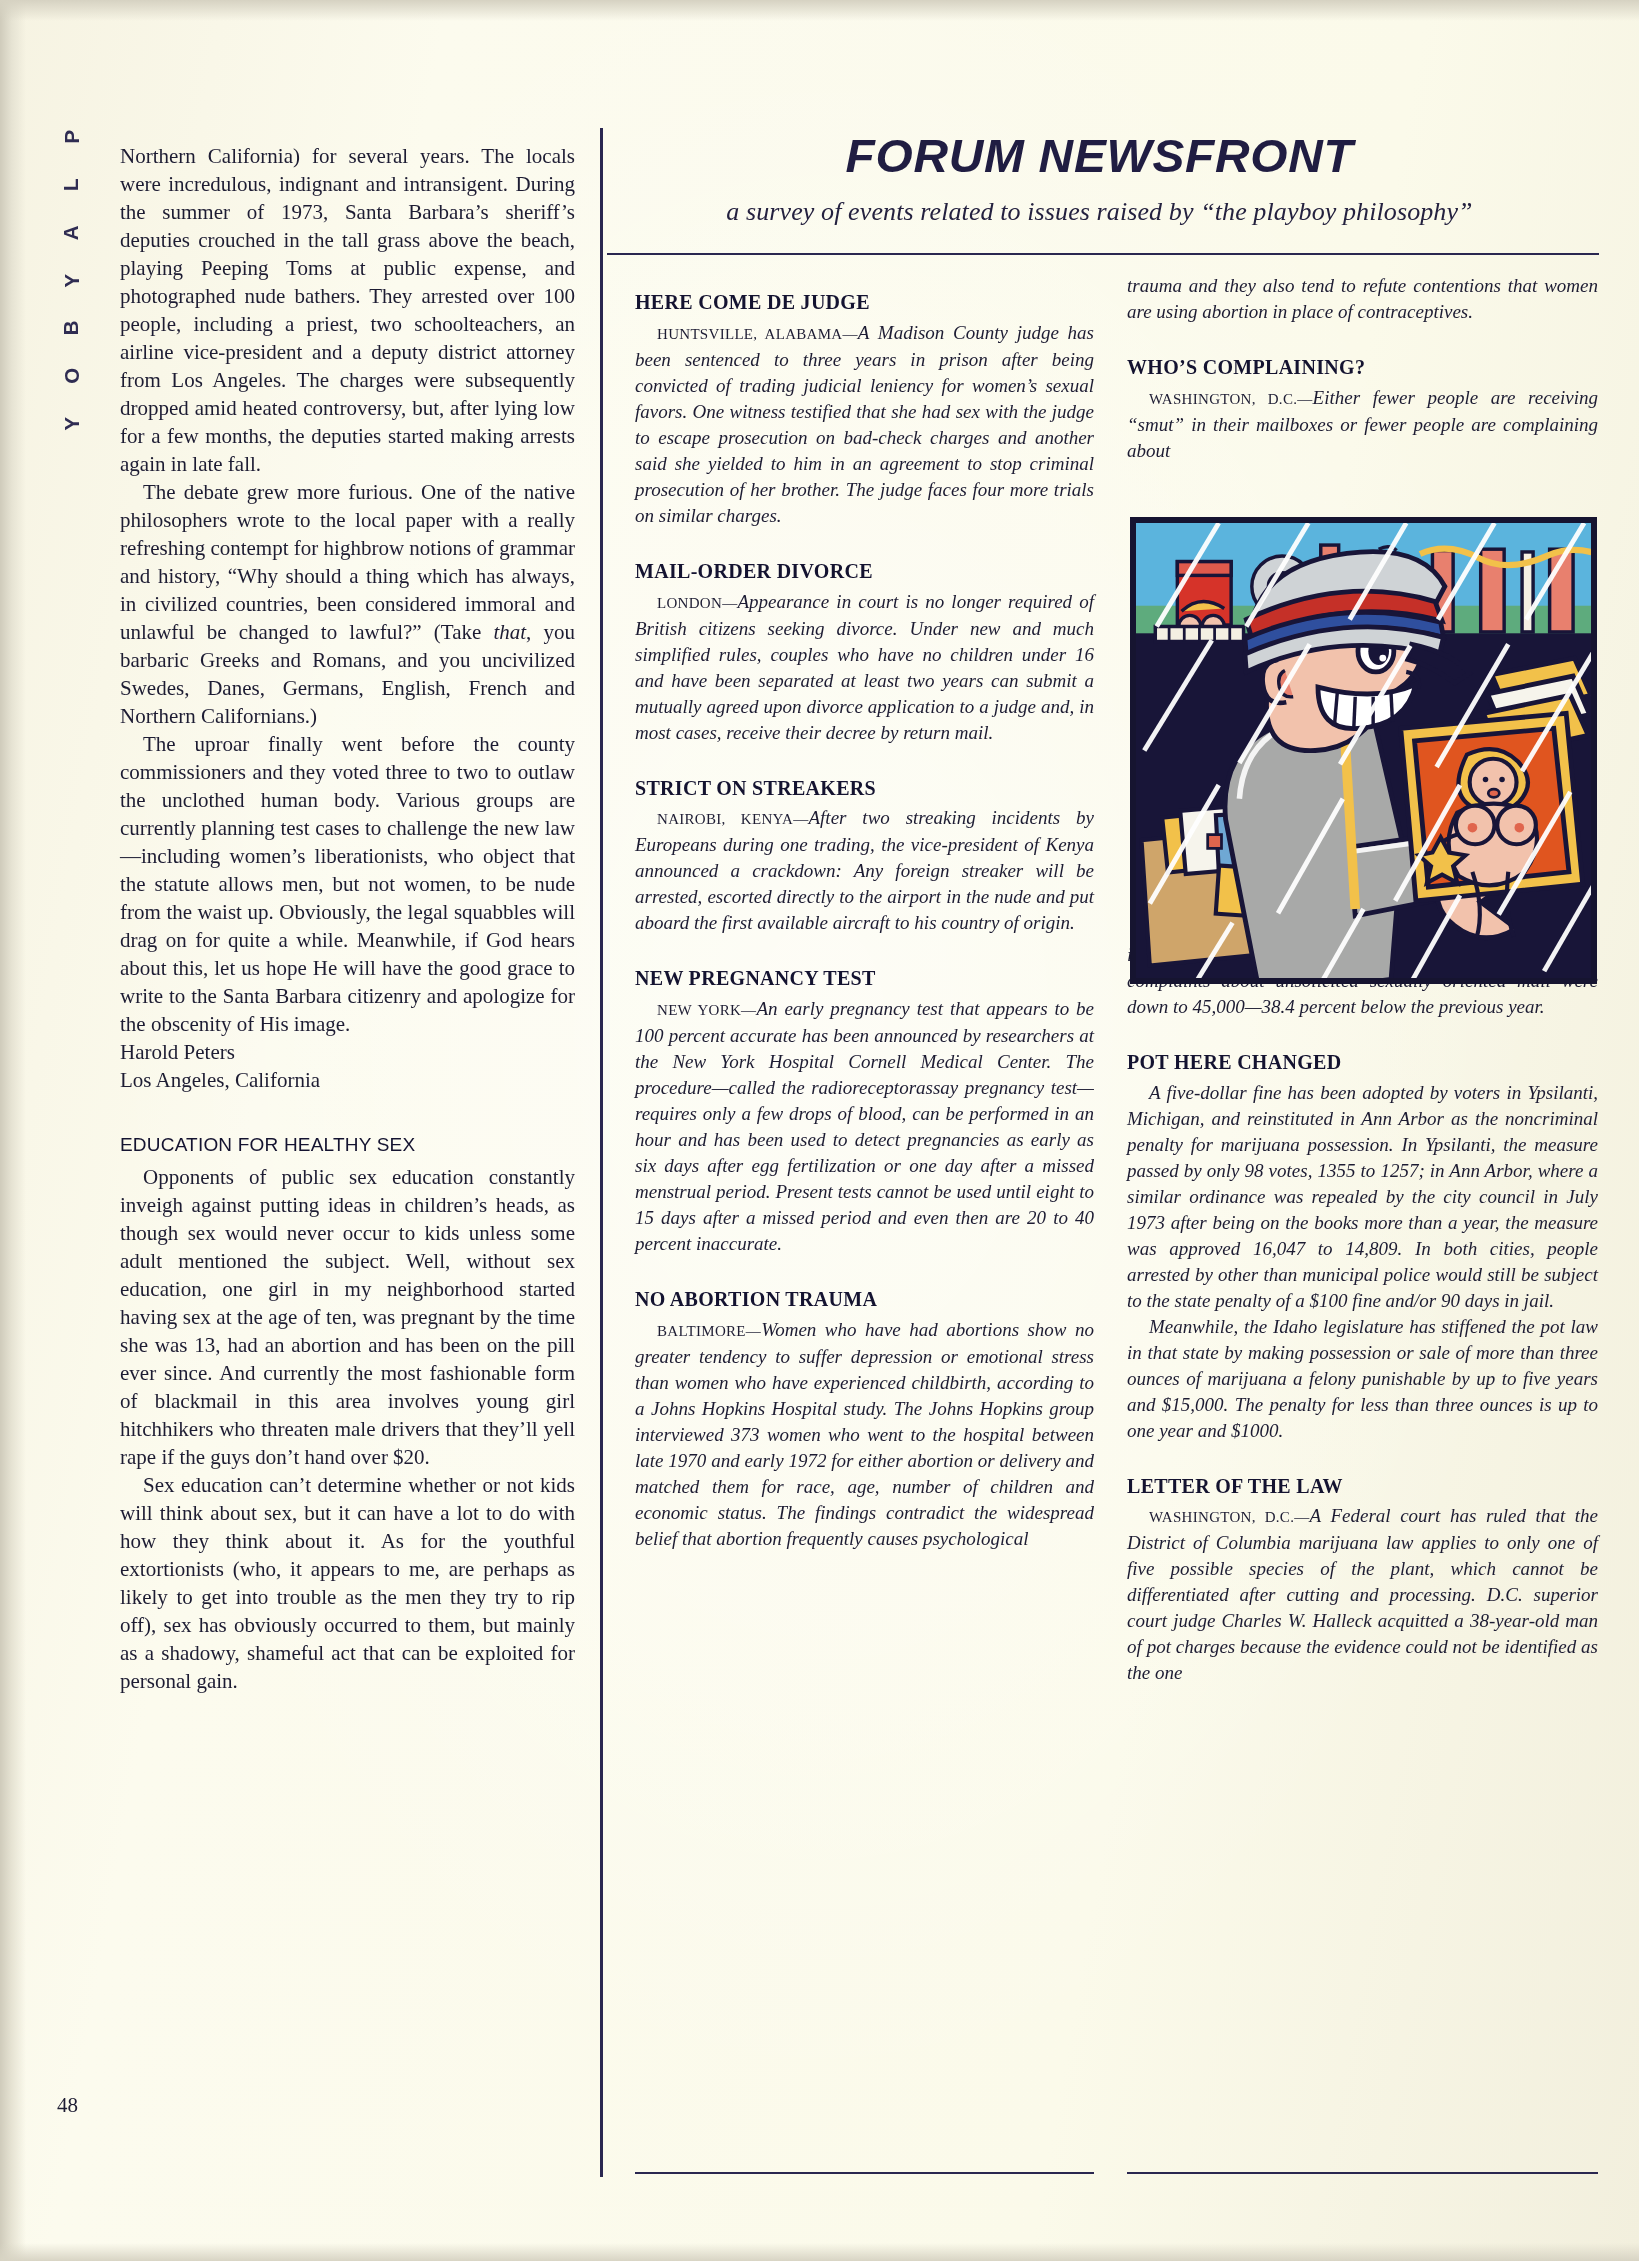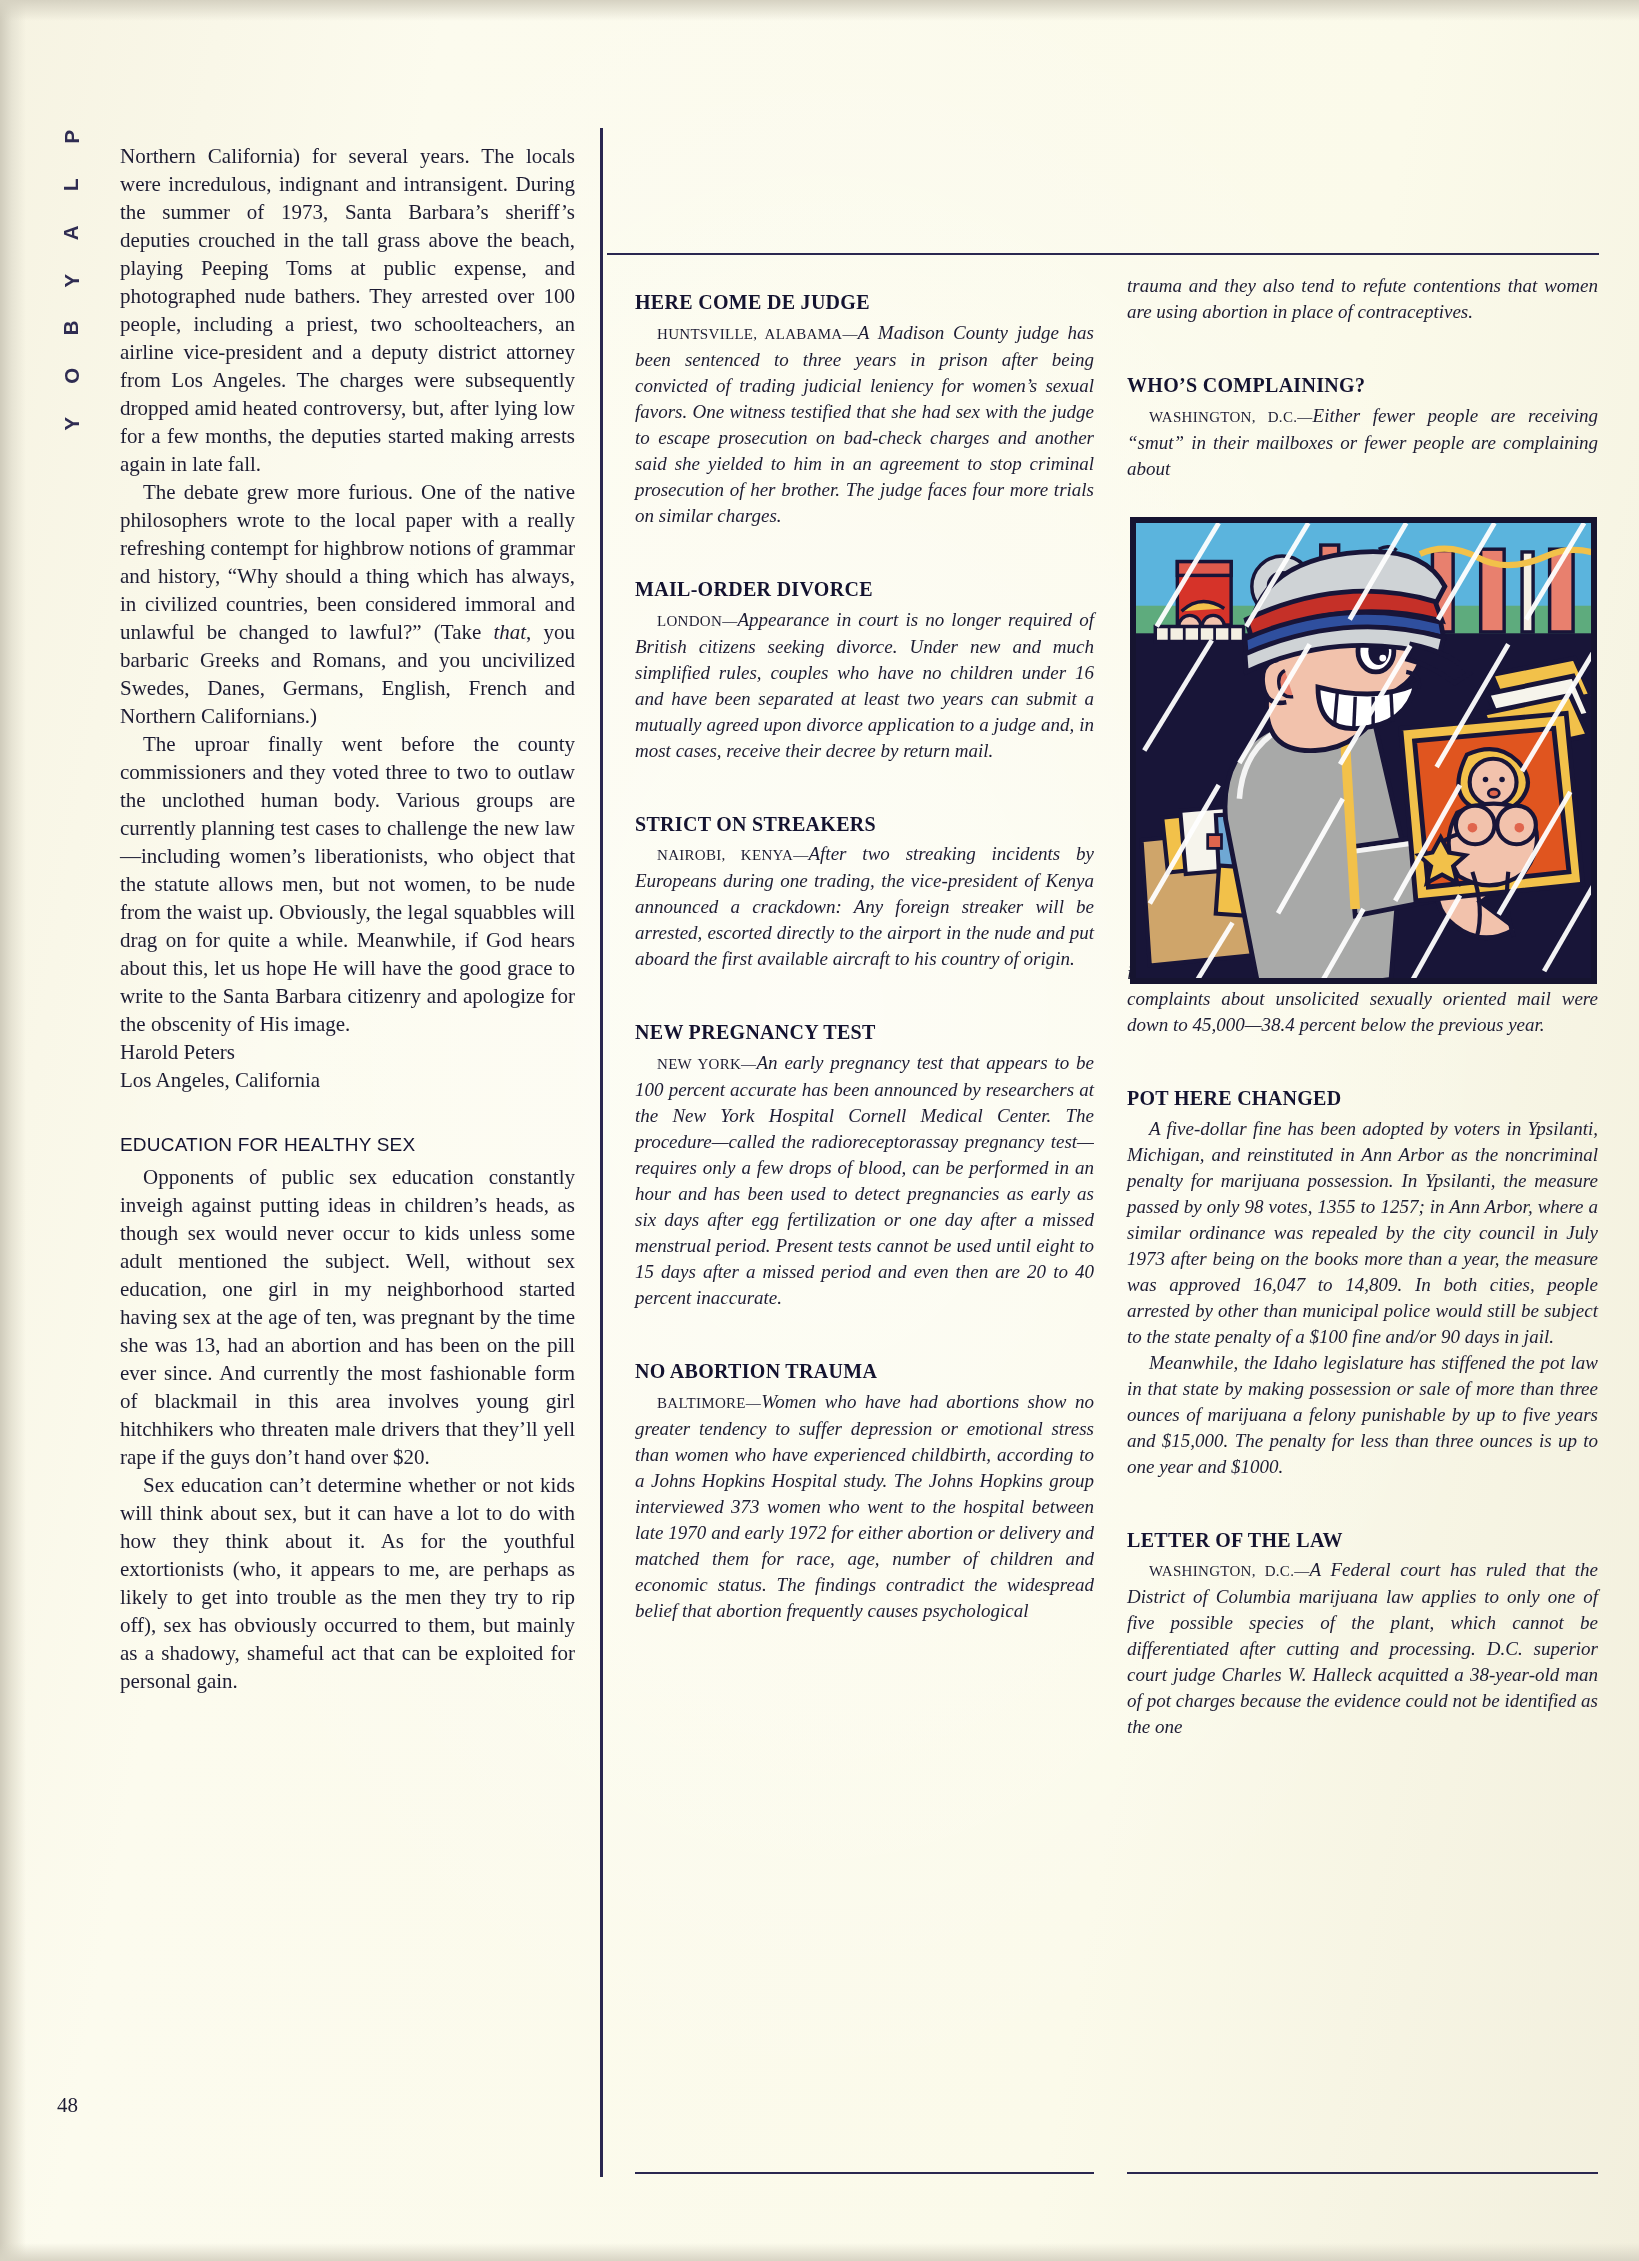--- a/index.html
+++ b/index.html
@@ -97,21 +97,21 @@
   }
   .col-1 .subhead{ margin-top:37px; font-size:19px;}
 
   
   .nf-head{
     font-family:"Liberation Serif", serif;
     font-weight:bold;
     font-size:20px;
     letter-spacing:0.3px;
     color:#141330;
-    margin-top:47px;
+    margin-top:29px;
     margin-bottom:4.8px;
     text-align:left;
     text-indent:0;
   }
   .nf-head.first{margin-top:16px;}
 
   .body-italic{ font-style:italic; }
   .dateline{
     font-style:normal;
     font-variant:small-caps;
@@ -196,20 +196,24 @@
     <span>O</span>
     <span>B</span>
     <span>Y</span>
     <span>A</span>
     <span>L</span>
     <span>P</span>
   </div>
 
   <div class="divider"></div>
 
+  <div class="masthead">
+    <div class="nf-title">FORUM NEWSFRONT</div>
+    <div class="nf-sub">a survey of events related to issues raised by “the playboy philosophy”</div>
+  </div>
   <div class="rule rule-top"></div>
 
   <div class="col col-1">
     <p class="noindent">Northern California) for several years. The locals were incredulous, indignant and intransigent. During the summer of 1973, Santa Barbara’s sheriff’s deputies crouched in the tall grass above the beach, playing Peeping Toms at public expense, and photographed nude bathers. They arrested over 100 people, including a priest, two schoolteachers, an airline vice-president and a deputy district attorney from Los Angeles. The charges were subsequently dropped amid heated controversy, but, after lying low for a few months, the deputies started making arrests again in late fall.</p>
     <p class="indent"><span>The debate grew more furious. One of the native philosophers wrote to the local paper with a really refreshing contempt for highbrow notions of grammar and history, “Why should a thing which has always, in civilized countries, been considered immoral and unlawful be changed to lawful?” (Take </span><em class="ital">that</em><span>, you barbaric Greeks and Romans, and you uncivilized Swedes, Danes, Germans, English, French and Northern Californians.)</span></p>
     <p class="indent">The uproar finally went before the county commissioners and they voted three to two to outlaw the unclothed human body. Various groups are currently planning test cases to challenge the new law—including women’s liberationists, who object that the statute allows men, but not women, to be nude from the waist up. Obviously, the legal squabbles will drag on for quite a while. Meanwhile, if God hears about this, let us hope He will have the good grace to write to the Santa Barbara citizenry and apologize for the obscenity of His image.</p>
     <p class="sig">Harold Peters</p>
     <p class="sig">Los Angeles, California</p>
 
     <div class="subhead">EDUCATION FOR HEALTHY SEX</div>

